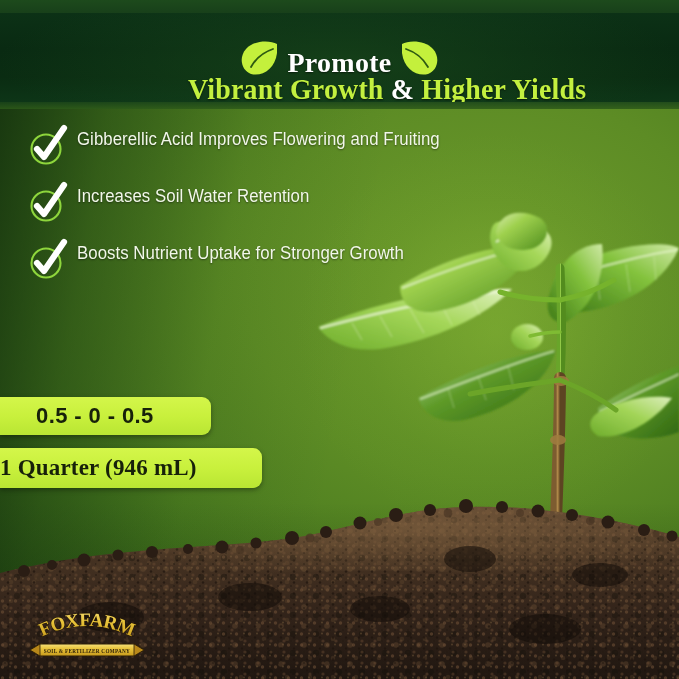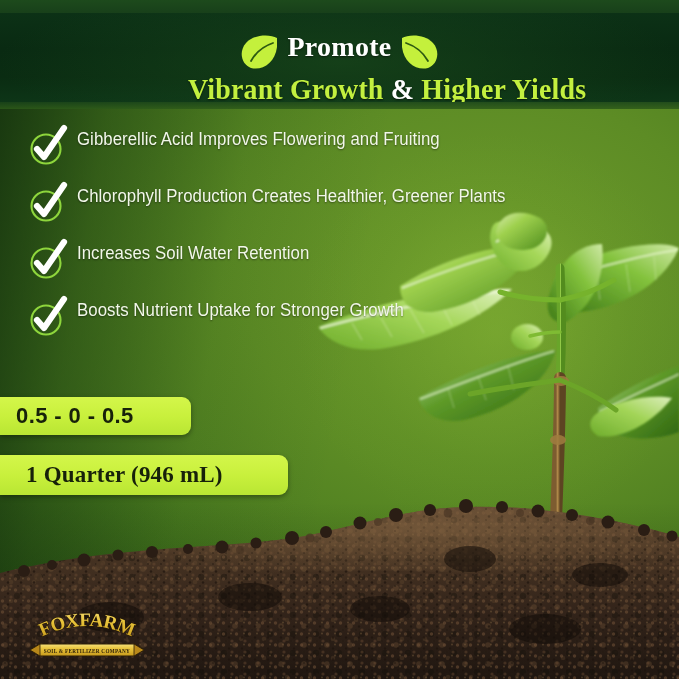--- a/index.html
+++ b/index.html
@@ -37,21 +37,21 @@
     content:"";position:absolute;inset:0;
     background:radial-gradient(ellipse 70% 120% at 50% 55%, rgba(30,80,30,.55) 0%, rgba(0,0,0,0) 72%);
   }
   .hdr-top-edge{position:absolute;left:0;top:0;width:679px;height:13px;
     background:linear-gradient(180deg,#1d4a1c 0%,#18401a 100%);}
   .hdr-bot-edge{position:absolute;left:0;top:102px;width:679px;height:7px;
     background:linear-gradient(180deg,#18421a 0%,#2d5a19 100%);opacity:.85;}
 
   .hdr-row1{
     position:absolute;left:0;top:20px;width:679px;height:44px;
-    display:flex;align-items:flex-start;justify-content:center;gap:7px;z-index:3;
+    display:flex;align-items:flex-end;justify-content:center;gap:7px;z-index:3;
   }
   .promote{
     color:#ffffff;font-family:"Liberation Serif",serif;font-weight:700;
     font-size:28px;letter-spacing:.3px;line-height:1;
     text-shadow:0 1px 2px rgba(0,0,0,.55);
   }
   .leaf{width:40px;height:38px;flex:none;}
   .hdr-row2{
     position:absolute;left:0;top:58px;width:679px;height:36px;
     display:flex;align-items:center;justify-content:center;z-index:3;margin-left:48px;
@@ -86,26 +86,26 @@
   
   .badges{position:absolute;left:0;top:397px;z-index:9;}
   .badge{
     display:flex;align-items:center;
     background:linear-gradient(180deg,#d4f64a 0%,#c8f03c 52%,#b9e633 100%);
     border-radius:0 9px 9px 0;
     box-shadow:0 2px 5px rgba(0,0,0,.35);
     color:#17210a;white-space:nowrap;
   }
   .badge-npk{
-    width:175px;height:38px;padding-left:16px;
+    width:175px;height:38px;padding-left:36px;
     font-family:"Liberation Sans",sans-serif;font-weight:700;font-size:22px;
     letter-spacing:.4px;
   }
   .badge-size{
-    width:262px;height:40px;margin-top:20px;padding-left:26px;
+    width:262px;height:40px;margin-top:13px;
     font-family:"Liberation Serif",serif;font-weight:700;font-size:23px;
     letter-spacing:.2px;
   }
 
   
   .logo{position:absolute;left:26px;top:612px;width:122px;height:48px;z-index:10;}
 </style>
 </head>
 <body>
 
@@ -256,27 +256,20 @@
   <div class="list">
 
     <div class="row">
       <svg class="check" viewBox="0 0 46 42" aria-hidden="true">
         <circle cx="21" cy="26" r="14.5" fill="none" stroke="#8ed63c" stroke-width="2.1"></circle>
         <path d="M12 26 L 19 34 L 39 5" stroke="#ffffff" stroke-width="6.2" fill="none" stroke-linecap="round" stroke-linejoin="round"></path>
       </svg>
       <span class="row-label">Gibberellic Acid Improves Flowering and Fruiting</span>
     </div>
 
-    <div class="row">
-      <svg class="check" viewBox="0 0 46 42" aria-hidden="true">
-        <circle cx="21" cy="26" r="14.5" fill="none" stroke="#8ed63c" stroke-width="2.1"></circle>
-        <path d="M12 26 L 19 34 L 39 5" stroke="#ffffff" stroke-width="6.2" fill="none" stroke-linecap="round" stroke-linejoin="round"></path>
-      </svg>
-      <span class="row-label">Chlorophyll Production Creates Healthier, Greener Plants</span>
-    </div>
 
     <div class="row">
       <svg class="check" viewBox="0 0 46 42" aria-hidden="true">
         <circle cx="21" cy="26" r="14.5" fill="none" stroke="#8ed63c" stroke-width="2.1"></circle>
         <path d="M12 26 L 19 34 L 39 5" stroke="#ffffff" stroke-width="6.2" fill="none" stroke-linecap="round" stroke-linejoin="round"></path>
       </svg>
       <span class="row-label">Increases Soil Water Retention</span>
     </div>
 
     <div class="row">

